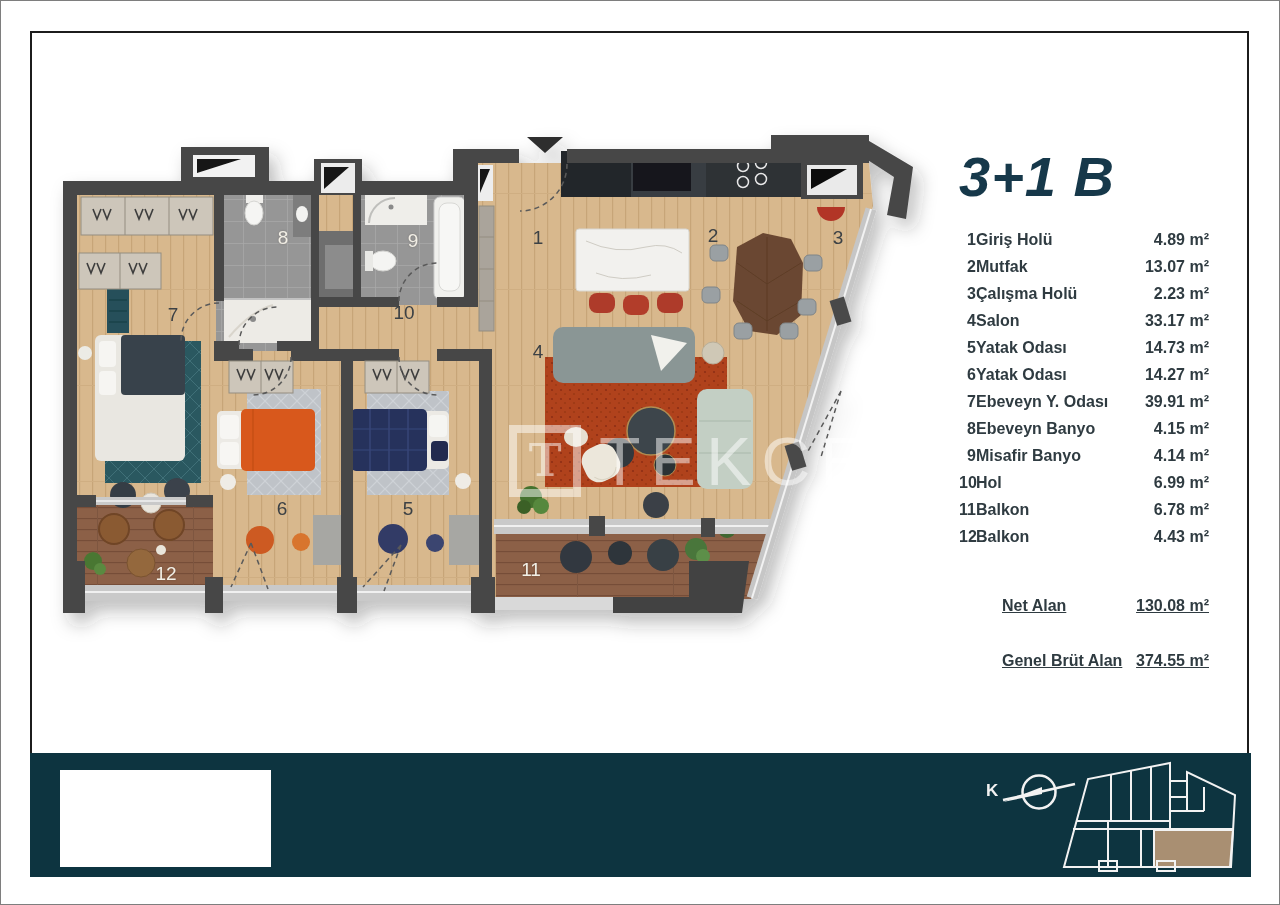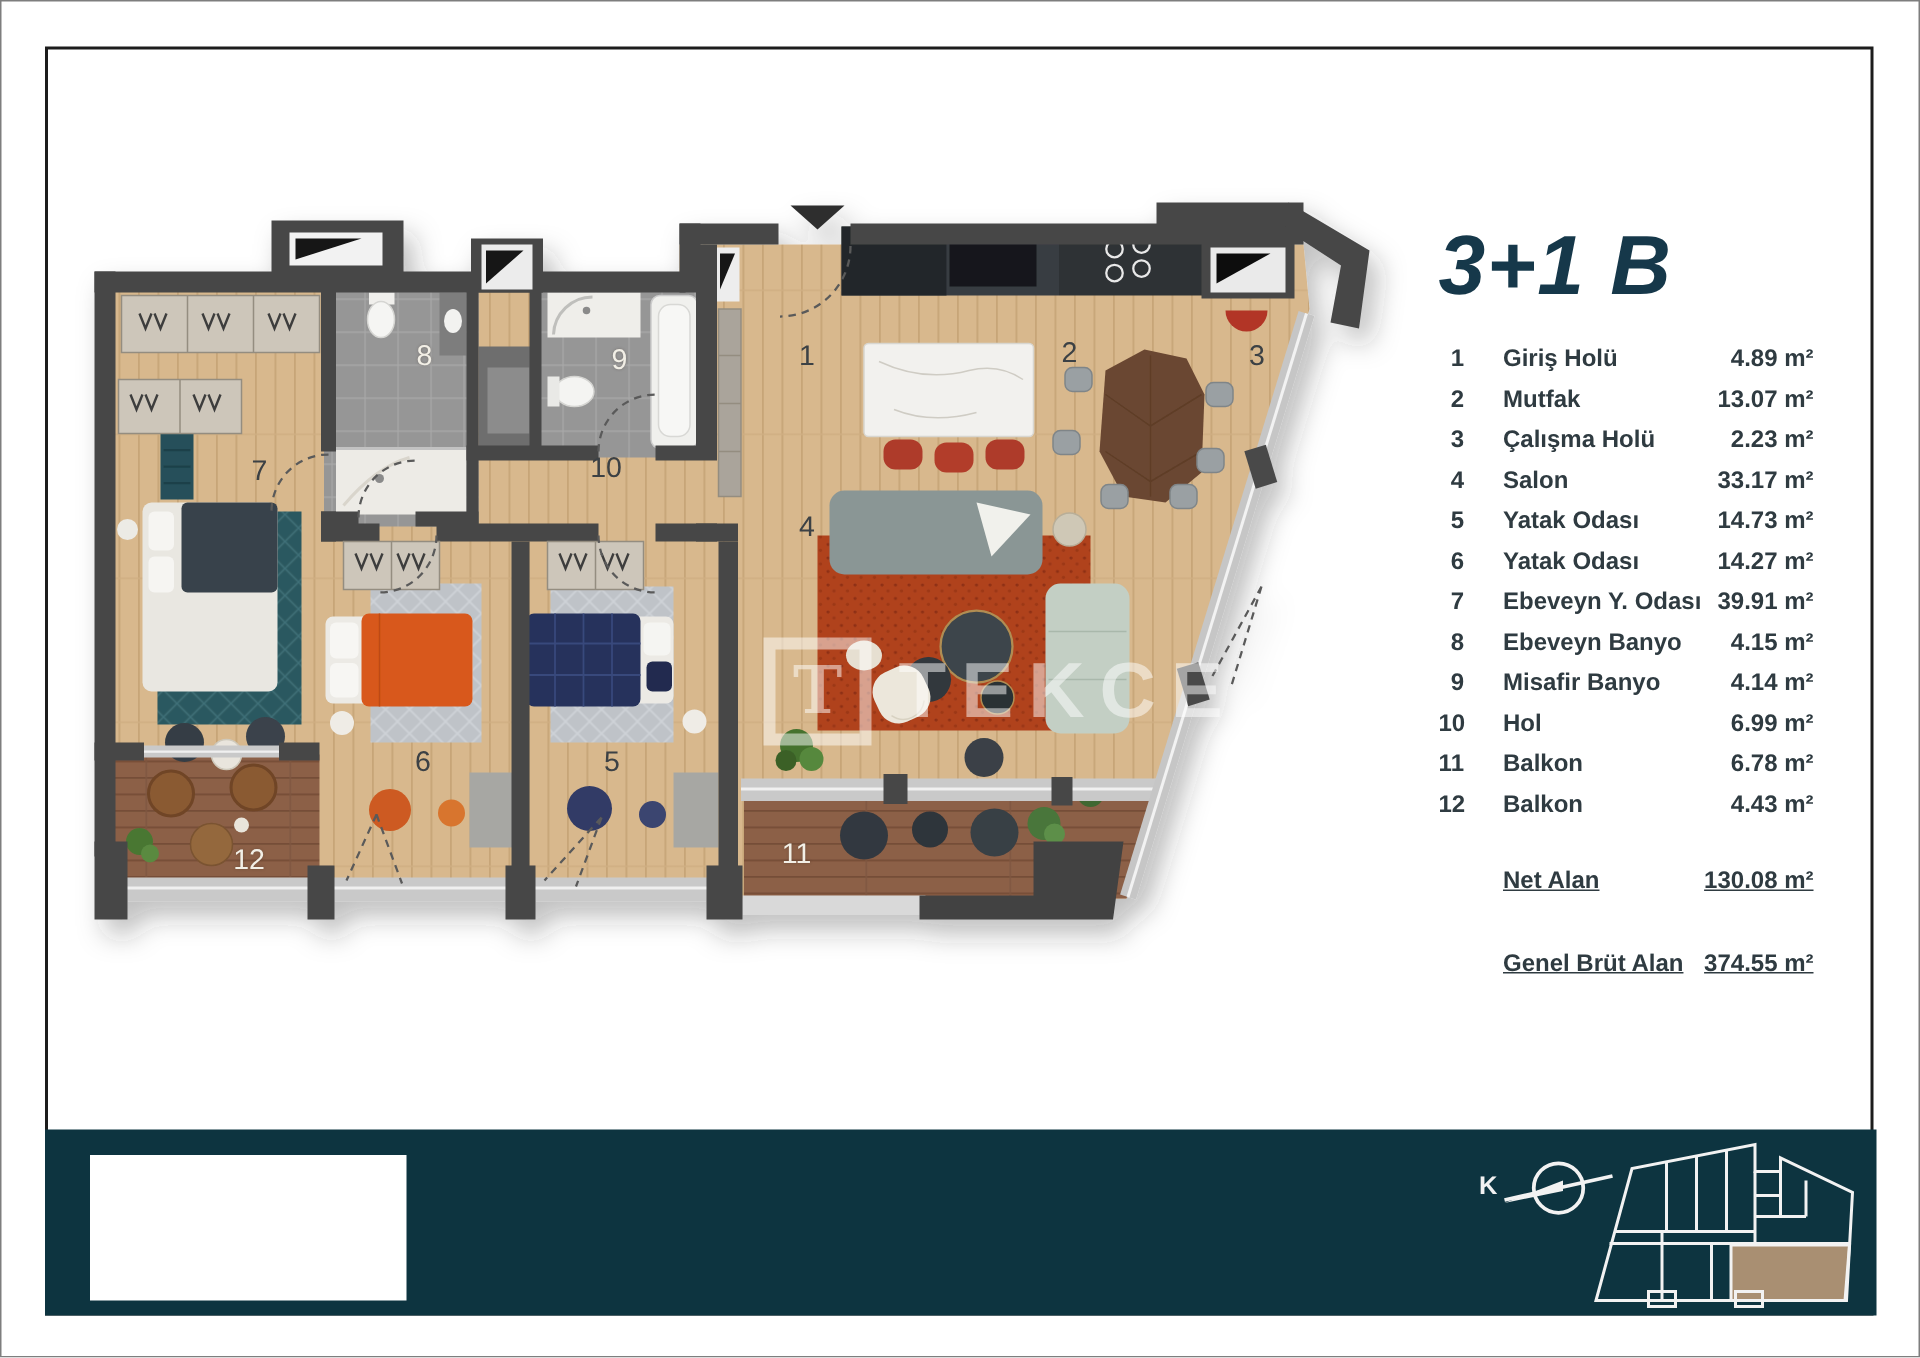--- a/index.html
+++ b/index.html
@@ -6,34 +6,34 @@
   .page{position:relative;width:1280px;height:905px;background:#ffffff;overflow:hidden;
         font-family:"Liberation Sans",sans-serif;border:1px solid #7e7e7e;box-sizing:border-box;}
   .frame{position:absolute;left:29px;top:30px;width:1219px;height:846px;border:2px solid #1c1c1c;box-sizing:border-box;}
   .plan-svg{position:absolute;left:0;top:0;pointer-events:none;}
   
   .legend{position:absolute;left:958px;top:148px;width:250px;color:var(--legend-text,#2f3b41);}
   .title{font-size:56px;font-weight:800;line-height:1;letter-spacing:1px;color:var(--title,#16384a);font-style:italic;}
   .rows{margin-top:26px;}
   .lrow{display:flex;align-items:baseline;height:27px;font-size:16px;font-weight:700;}
   .lrow .n{width:17px;text-align:right;}
-  .lrow .nm{margin-left:26px;flex:1;}
+  .lrow .nm{flex:1;}
   .lrow .ar{text-align:center;white-space:nowrap;}
   .totals{margin-top:24px;}
   .trow{display:flex;align-items:baseline;height:27px;padding-left:43px;font-size:16px;font-weight:700;margin-bottom:28px;text-decoration:underline;}
   .trow .nm{flex:1;}
-  .trow .ar{white-space:nowrap;}
+  .trow .ar{white-space:nowrap;margin-top:18px;}
   
   .rl{position:absolute;transform:translate(-50%,-50%);font-size:19px;font-weight:400;color:#3c4145;}
   .rlw{color:#f2efe6;text-shadow:0 0 2px rgba(60,50,40,.35);}
   
   .wm{position:absolute;left:508px;top:424px;display:flex;align-items:center;gap:18px;}
   .wm-box{width:56px;height:56px;border:8px solid rgba(255,255,255,.5);display:flex;align-items:center;justify-content:center;}
   .wm-t{font-family:"DejaVu Serif",serif;font-size:44px;font-weight:700;line-height:1;color:rgba(255,255,255,.5);}
-  .wm-text{font-size:52px;font-weight:700;line-height:1;letter-spacing:10px;color:rgba(255,255,255,.5);}
+  .wm-text{font-size:68px;font-weight:400;line-height:1;letter-spacing:10px;color:rgba(255,255,255,.5);}
   
   .band{position:absolute;left:29px;top:752px;width:1221px;height:124px;background:var(--band,#0d3440);}
   .logobox{position:absolute;left:59px;top:769px;width:211px;height:97px;background:#ffffff;}
   .kletter{position:absolute;left:985px;top:780px;font-size:17px;font-weight:700;color:#f2f2f2;}
 </style>
 </head>
 <body>
 
 <div class="page">
 

